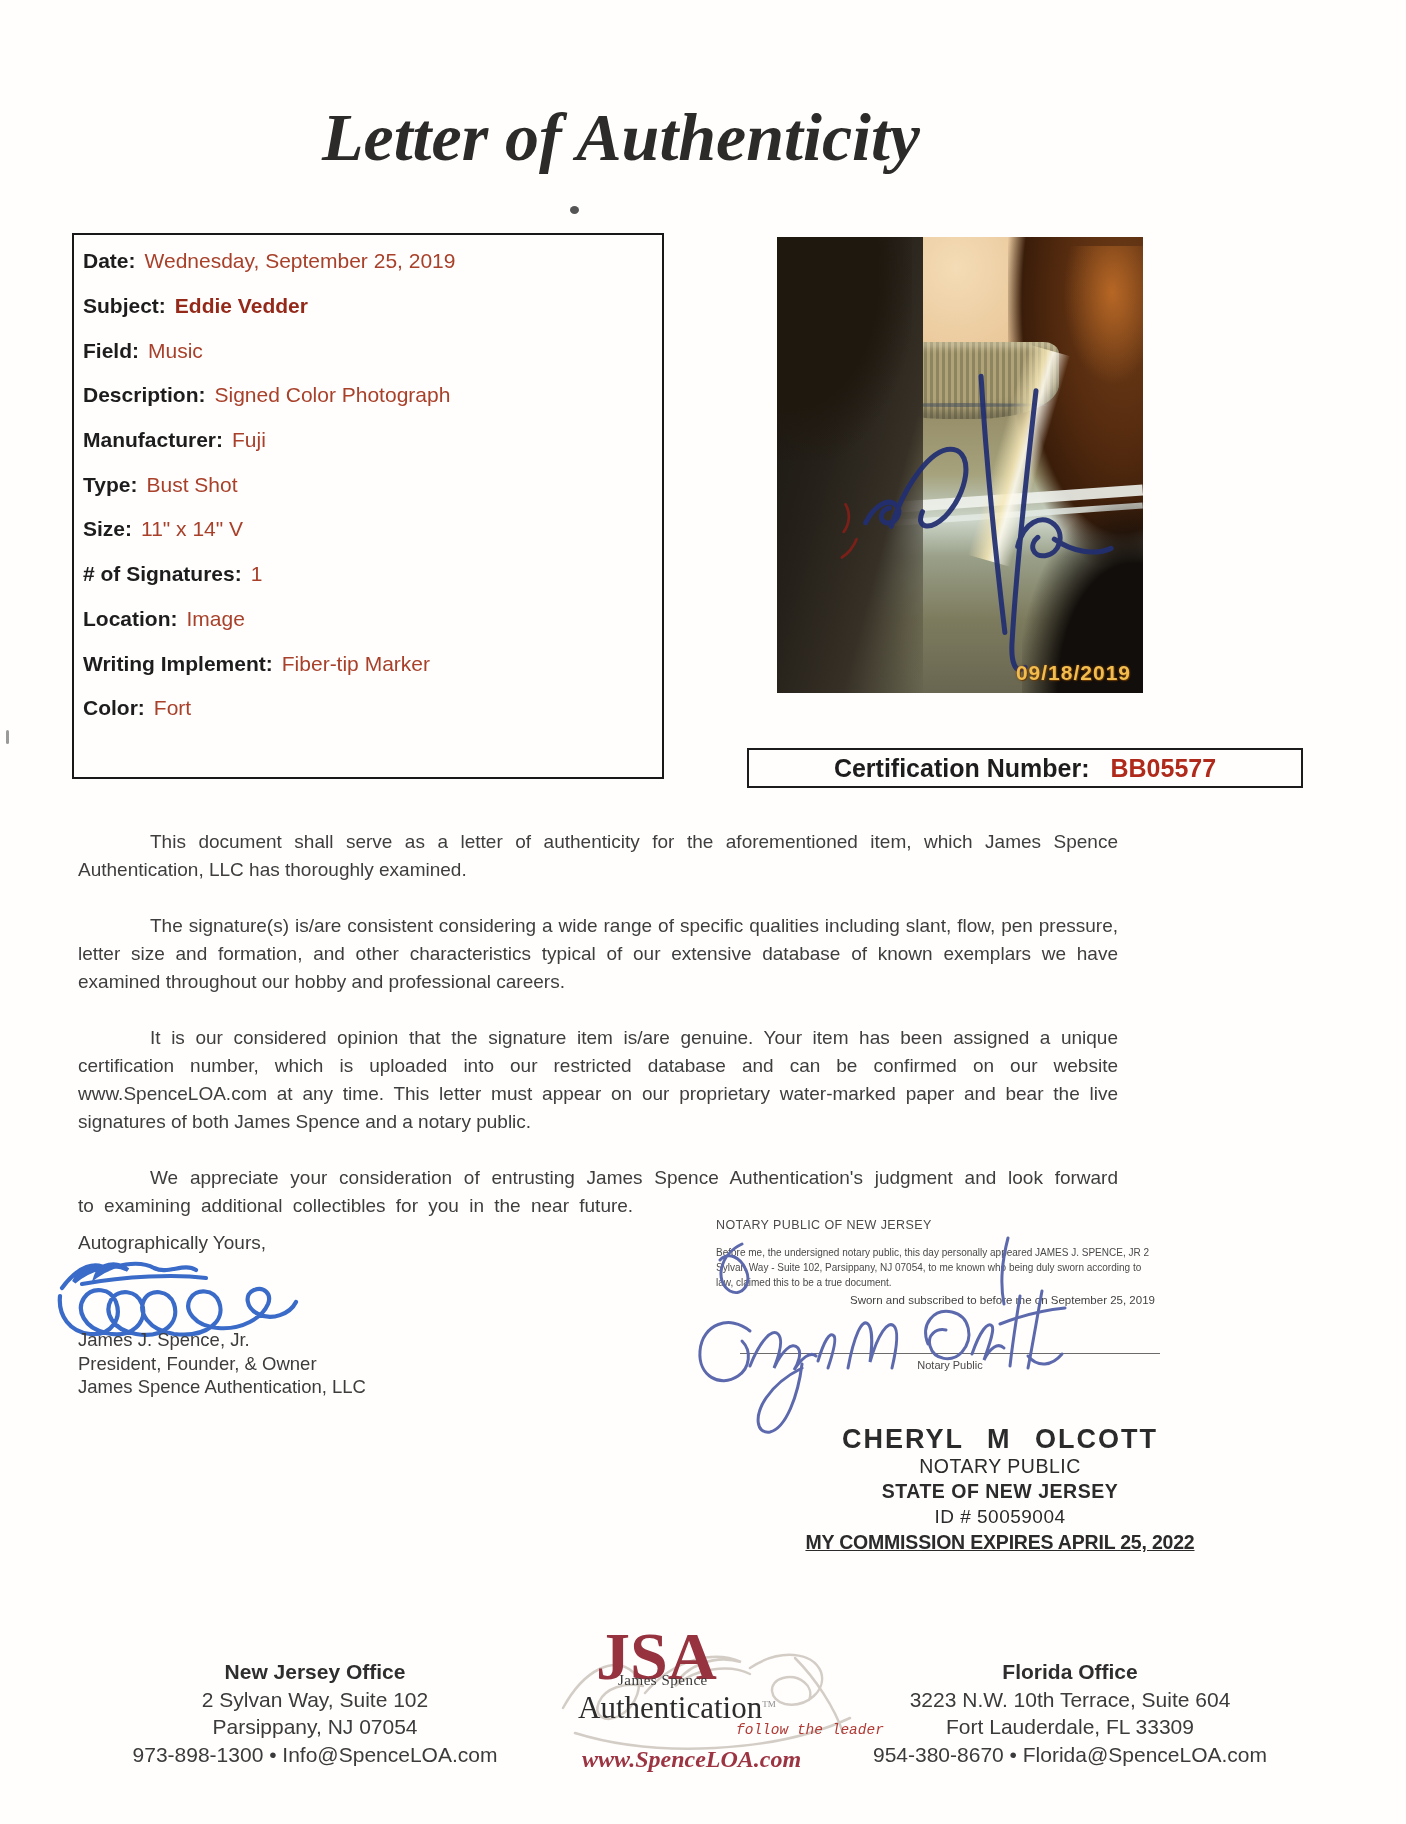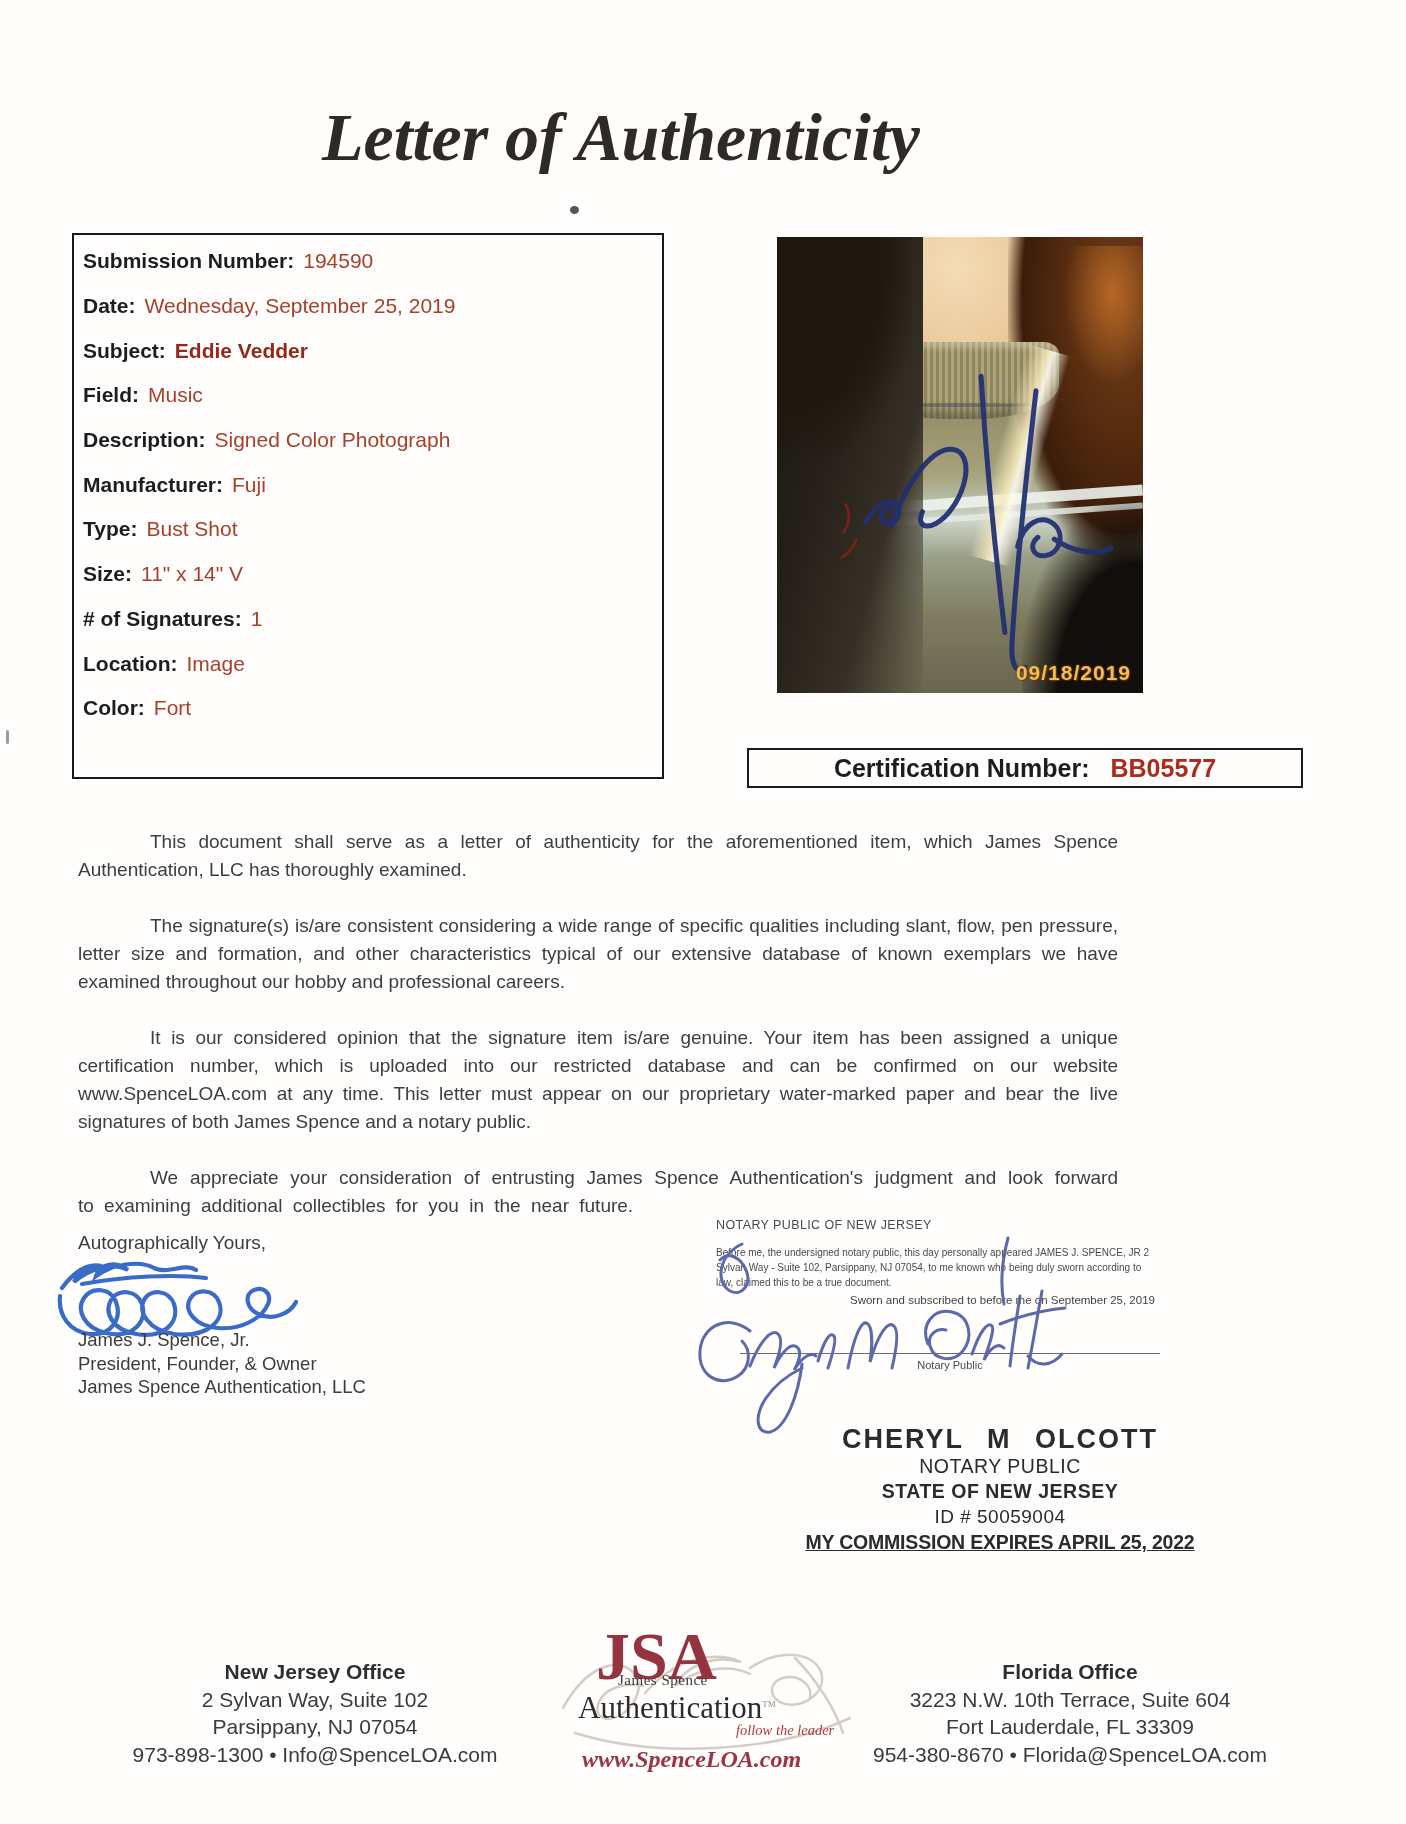--- a/index.html
+++ b/index.html
@@ -85,40 +85,36 @@
   .office-nj{left:105px;top:1658px;width:420px;}
   .office-fl{left:860px;top:1658px;width:420px;}
   .logo-watermark{position:absolute;left:545px;top:1638px;opacity:.85;}
   .logo-jsa{position:absolute;left:596px;top:1630px;font-family:"Liberation Serif",serif;font-weight:700;
             font-size:68px;color:#97323f;line-height:52px;}
   .logo-jamesspence{position:absolute;left:618px;top:1672px;font-family:"Liberation Serif",serif;
                     font-size:15px;color:#3a3a3a;letter-spacing:.5px;}
   .logo-auth{position:absolute;left:578px;top:1688px;font-family:"Liberation Serif",serif;
              font-size:31px;color:#2c2c2c;line-height:32px;}
   .logo-tm{font-size:9px;vertical-align:super;color:#8a8a8a;letter-spacing:0;}
-  .logo-tagline{position:absolute;left:736px;top:1722px;font-family:Liberation Serif, serif;
+  .logo-tagline{position:absolute;left:736px;top:1722px;font-family:Liberation Mono, monospace;
                 font-style:italic;font-size:14.5px;color:#b23a35;text-align:right;}
   .logo-site{position:absolute;left:582px;top:1746px;font-family:"Liberation Serif",serif;
              font-style:italic;font-weight:700;font-size:24px;color:#9c3442;}
 
   .speck{position:absolute;background:#555;border-radius:50%;}
 </style>
 </head>
 <body>
 
 <div class="page">
 
   <h1 class="title">Letter of Authenticity</h1>
 
   <div class="details-box">
     <div class="row">
-        <span class="lbl">Submission Number:</span>
-        <span class="val">194590</span>
-      </div>
-    <div class="row">
         <span class="lbl">Date:</span>
         <span class="val">Wednesday, September 25, 2019</span>
       </div>
     <div class="row bold-val">
         <span class="lbl">Subject:</span>
         <span class="val">Eddie Vedder</span>
       </div>
     <div class="row">
         <span class="lbl">Field:</span>
         <span class="val">Music</span>
@@ -139,20 +135,24 @@
         <span class="lbl">Size:</span>
         <span class="val">11" x 14" V</span>
       </div>
     <div class="row">
         <span class="lbl"># of Signatures:</span>
         <span class="val">1</span>
       </div>
     <div class="row">
         <span class="lbl">Location:</span>
         <span class="val">Image</span>
+      </div>
+    <div class="row">
+        <span class="lbl">Writing Implement:</span>
+        <span class="val">Fiber-tip Marker</span>
       </div>
     <div class="row">
         <span class="lbl">Color:</span>
         <span class="val">Fort</span>
       </div>
   </div>
 
   <div class="photo">
     <div class="layer ph-neck"></div>
     <div class="layer ph-hair"></div>

